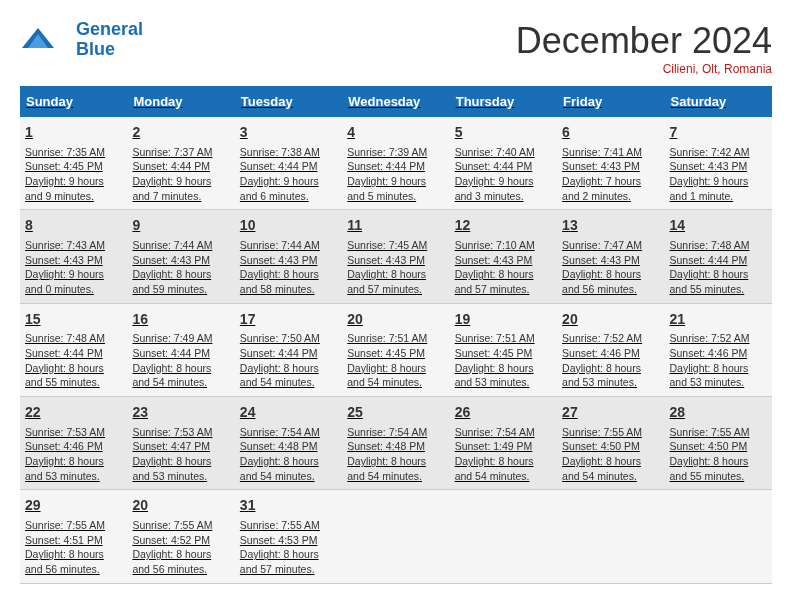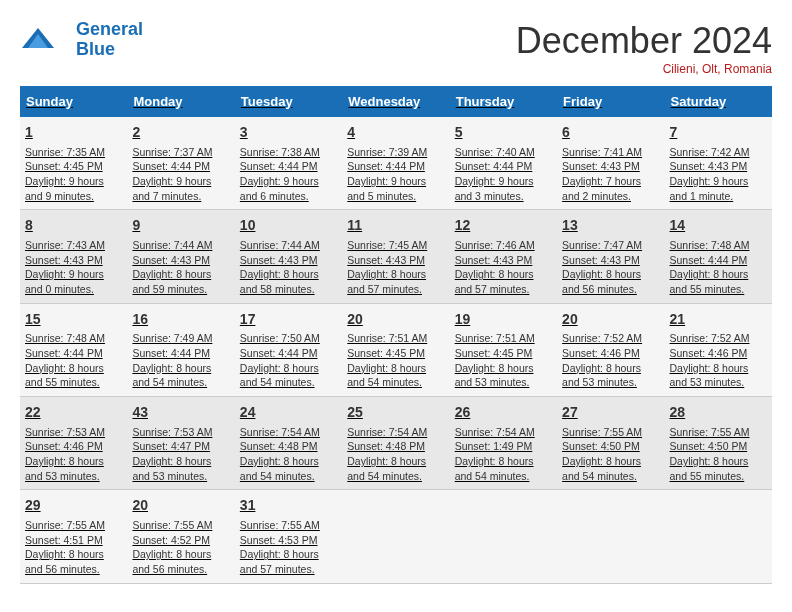--- a/index.html
+++ b/index.html
@@ -183,21 +183,21 @@
         <span>Daylight: 8 hours and 58 minutes.</span>
       </td>
         <td>
         <span class="day-num">11</span>
         <span>Sunrise: 7:45 AM</span><br>
         <span>Sunset: 4:43 PM</span><br>
         <span>Daylight: 8 hours and 57 minutes.</span>
       </td>
         <td>
         <span class="day-num">12</span>
-        <span>Sunrise: 7:46 AM</span><br>
+        <span>Sunrise: 7:10 AM</span><br>
         <span>Sunset: 4:43 PM</span><br>
         <span>Daylight: 8 hours and 57 minutes.</span>
       </td>
         <td>
         <span class="day-num">13</span>
         <span>Sunrise: 7:47 AM</span><br>
         <span>Sunset: 4:43 PM</span><br>
         <span>Daylight: 8 hours and 56 minutes.</span>
       </td>
         <td>
@@ -252,21 +252,21 @@
       </td>
       </tr>
       <tr>
         <td>
         <span class="day-num">22</span>
         <span>Sunrise: 7:53 AM</span><br>
         <span>Sunset: 4:46 PM</span><br>
         <span>Daylight: 8 hours and 53 minutes.</span>
       </td>
         <td>
-        <span class="day-num">43</span>
+        <span class="day-num">23</span>
         <span>Sunrise: 7:53 AM</span><br>
         <span>Sunset: 4:47 PM</span><br>
         <span>Daylight: 8 hours and 53 minutes.</span>
       </td>
         <td>
         <span class="day-num">24</span>
         <span>Sunrise: 7:54 AM</span><br>
         <span>Sunset: 4:48 PM</span><br>
         <span>Daylight: 8 hours and 54 minutes.</span>
       </td>

